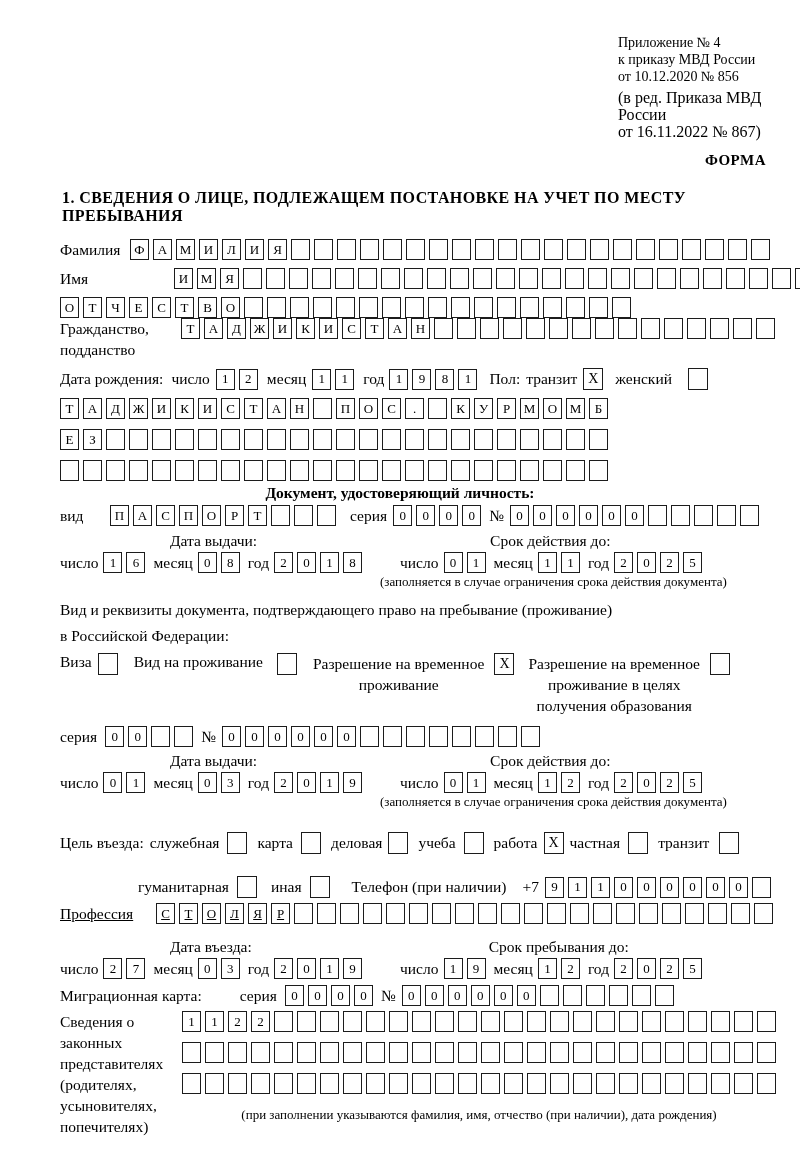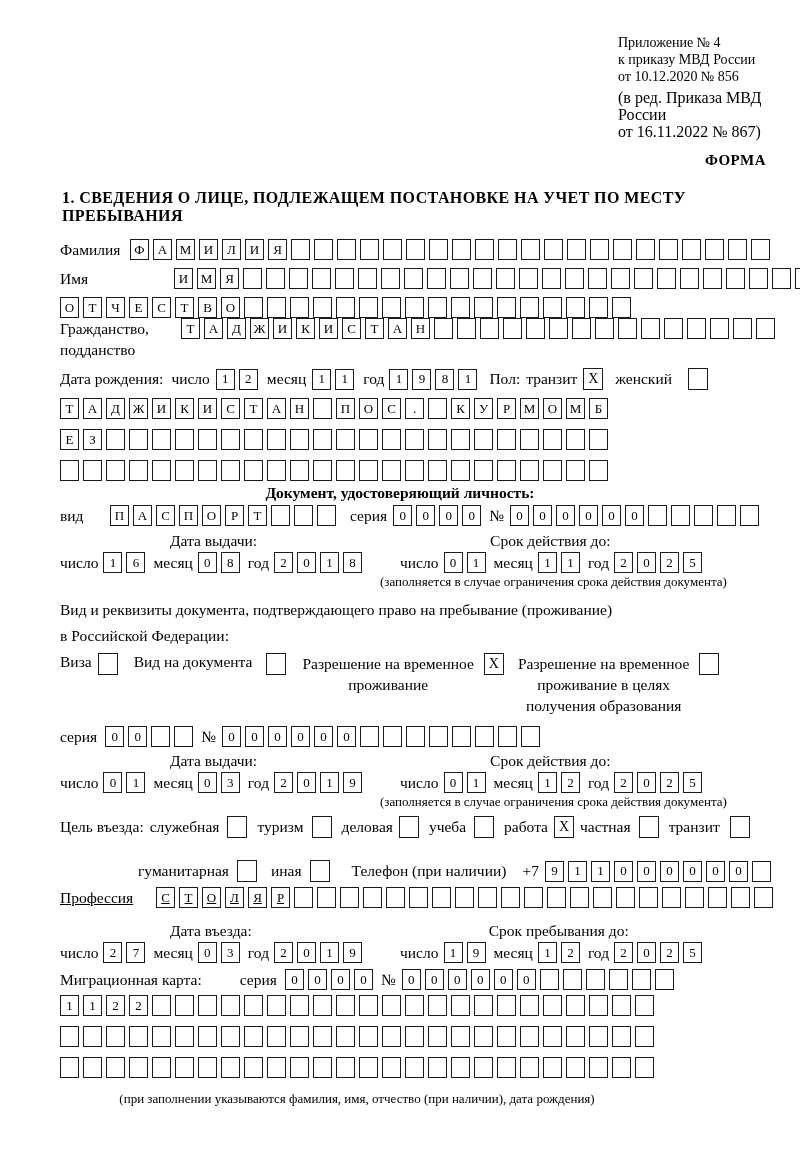--- a/index.html
+++ b/index.html
@@ -377,21 +377,21 @@
   <div class="frow" style="margin-top:7px;line-height:26px;">
     <span>Вид и реквизиты документа, подтверждающего право на пребывание (проживание)</span>
   </div>
   <div class="frow" style="line-height:26px;align-items:flex-end;">
     <span>в Российской Федерации:</span>
   </div>
 
   <div class="frow top" style="margin-top:4px;">
     <span>Виза</span>
     <span class="box" style="margin-left:6px;"></span>
-    <span style="margin-left:16px;">Вид на документа</span>
+    <span style="margin-left:16px;">Вид на проживание</span>
     <span class="box" style="margin-left:14px;"></span>
     <div class="ctr" style="margin-left:16px;">
       <div>Разрешение на временное</div>
       <div>проживание</div>
     </div>
     <span class="box" style="margin-left:10px;">X</span>
     <div class="ctr" style="margin-left:14px;">
       <div>Разрешение на временное</div>
       <div>проживание в целях</div>
       <div>получения образования</div>
@@ -469,25 +469,25 @@
           <span class="cell">2</span>
           <span class="cell">5</span>
         </div>
     </div>
   </div>
 
   <div class="frow note" style="margin-top:1px;">
     <span style="margin-left:320px;">(заполняется в случае ограничения срока действия документа)</span>
   </div>
 
-  <div class="frow" style="margin-top:6px;">
+  <div class="frow" style="margin-top:22px;">
     <span>Цель въезда:</span>
     <span style="margin-left:6px;">служебная</span>
     <span class="box" style="margin-left:8px;"></span>
-    <span style="margin-left:10px;">туризм</span>
+    <span style="margin-left:10px;">карта</span>
     <span class="box" style="margin-left:8px;"></span>
     <span style="margin-left:10px;">деловая</span>
     <span class="box" style="margin-left:6px;"></span>
     <span style="margin-left:10px;">учеба</span>
     <span class="box" style="margin-left:8px;"></span>
     <span style="margin-left:10px;">работа</span>
     <span class="box" style="margin-left:6px;">X</span>
     <span style="margin-left:6px;">частная</span>
     <span class="box" style="margin-left:8px;"></span>
     <span style="margin-left:10px;">транзит</span>
@@ -614,20 +614,28 @@
         <span class="cell"></span>
         <span class="cell"></span>
         <span class="cell"></span>
         <span class="cell"></span>
         <span class="cell"></span>
         <span class="cell"></span>
       </div>
   </div>
 
   <div class="frow top" style="margin-top:5px;">
+    <div class="lblcol" style="width:122px;flex:none;">
+      <div>Сведения о</div>
+      <div>законных</div>
+      <div>представителях</div>
+      <div>(родителях,</div>
+      <div>усыновителях,</div>
+      <div>попечителях)</div>
+    </div>
     <div>
       <div class="cells">
           <span class="cell">1</span>
           <span class="cell">1</span>
           <span class="cell">2</span>
           <span class="cell">2</span>
           <span class="cell"></span>
           <span class="cell"></span>
           <span class="cell"></span>
           <span class="cell"></span>

